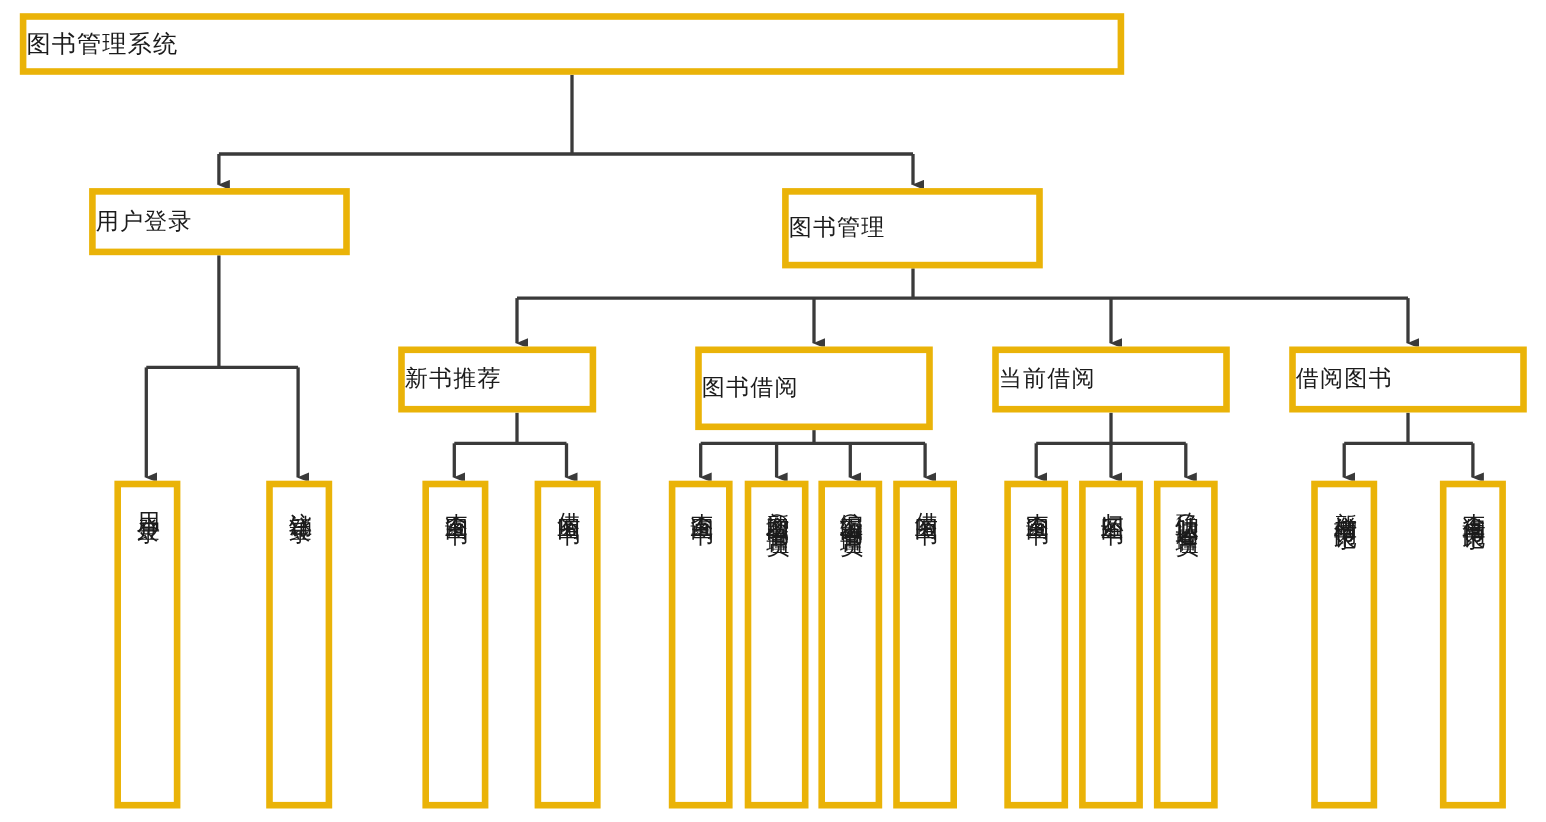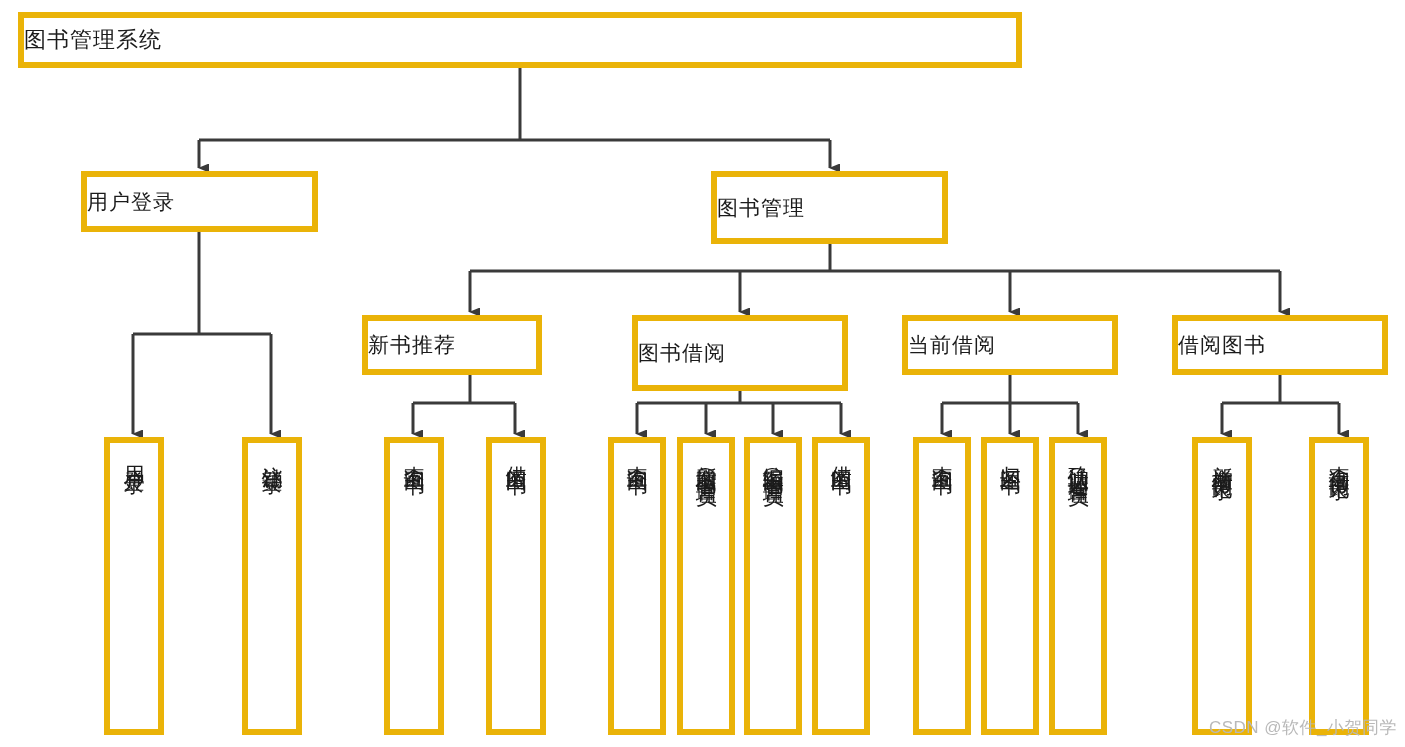--- a/index.html
+++ b/index.html
@@ -194,15 +194,14 @@
   </div>
 
   <div class="node-box vertical" style="left:1192px; top:437px; width:60px; height:298px;">
     <span class="node-label">新增借阅记录</span>
   </div>
 
   <div class="node-box vertical" style="left:1309px; top:437px; width:60px; height:298px;">
     <span class="node-label">查询借阅记录</span>
   </div>
 
-  <div id="watermark">CSDN @软件_小贺同学</div>
 
 </div>
 
 </body></html>

